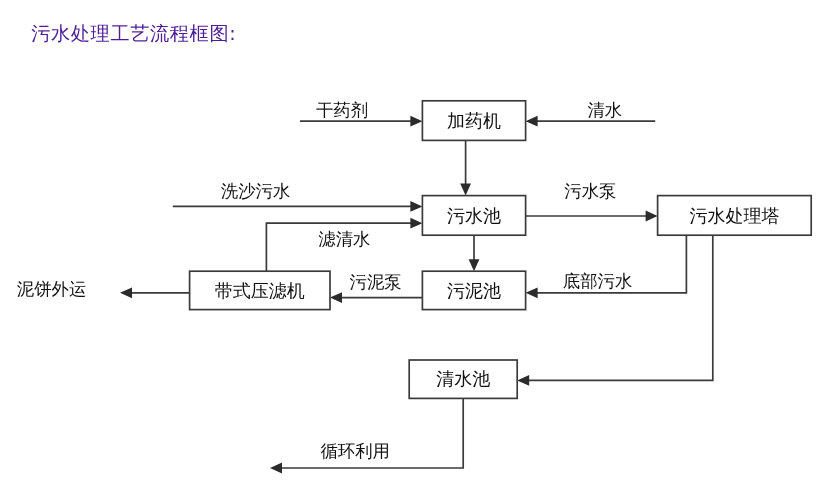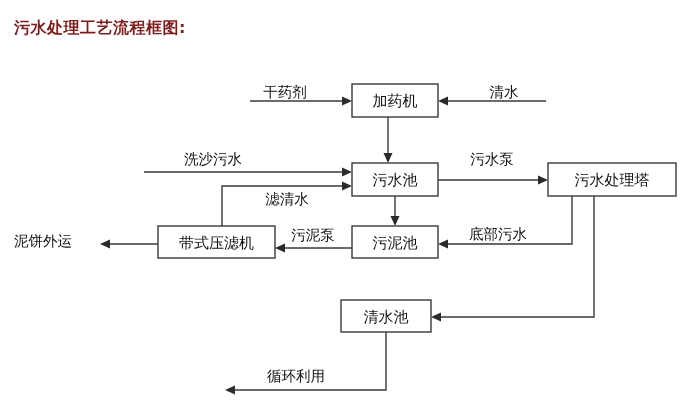--- a/index.html
+++ b/index.html
@@ -15,26 +15,26 @@
     overflow: hidden;
     position: relative;
   }
   #diagram-root {
     position: relative;
     width: 700px;
     height: 420px;
   }
   .title {
     position: absolute;
-    left: 14px;
+    left: 26px;
     top: 18px;
     font-size: 16px;
-    font-weight: bold;
+    font-weight: normal;
     letter-spacing: 0.5px;
-    color: #7f1d1d;
+    color: #4c1d95;
     white-space: nowrap;
   }
   svg.flow {
     position: absolute;
     left: 0;
     top: 0;
     width: 700px;
     height: 420px;
   }
   .nodebox {

